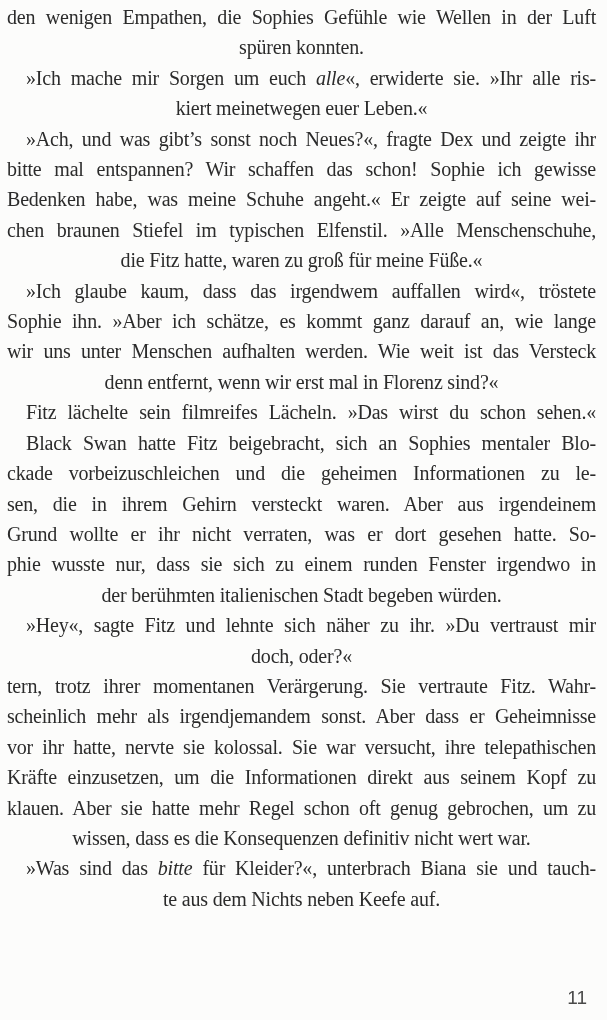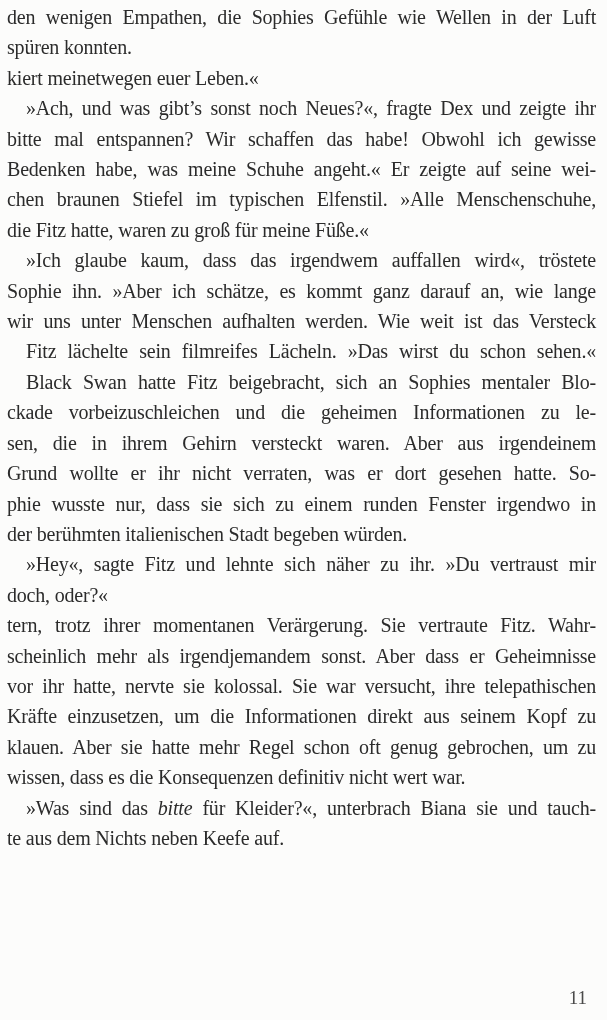--- a/index.html
+++ b/index.html
@@ -20,54 +20,56 @@
     position: absolute;
     left: 7px;
     right: 11px;
     top: 2px;
     font-family: Liberation Serif, serif;
     font-size: 20px;
     line-height: 30.4px;
     color: var(--ink, #2b2b2b);
     letter-spacing: -0.2px;
   }
-  .line { text-align: left; }
+  .line { text-align: center; }
   .line.just {
     text-align: justify;
     text-align-last: justify;
   }
   .line.ind { text-indent: 19px; }
   .it { font-style: italic; }
   .pagenum {
     position: absolute;
     top: 988px;
     right: 20px;
-    font-family: Liberation Serif, serif;
+    font-family: Liberation Sans, sans-serif;
     font-size: 19px;
     line-height: 19px;
     color: var(--pn-ink, #4a4a4a);
     text-align: right;
   }
 </style>
 </head>
 <body>
 
 <div class="page">
   <div class="text">
       <div class="line just"><span>den wenigen Empathen, die Sophies Gefühle wie Wellen in der Luft</span></div>
       <div class="line"><span>spüren konnten.</span></div>
+      <div class="line just ind"><span>»Ich mache mir Sorgen um euch </span><span class="it">alle</span><span>«, erwiderte sie. »Ihr alle ris-</span></div>
       <div class="line"><span>kiert meinetwegen euer Leben.«</span></div>
       <div class="line just ind"><span>»Ach, und was gibt’s sonst noch Neues?«, fragte Dex und zeigte ihr</span></div>
-      <div class="line just"><span>bitte mal entspannen? Wir schaffen das habe! Obwohl ich gewisse</span></div>
+      <div class="line just"><span>bitte mal entspannen? Wir schaffen das schon! Sophie ich gewisse</span></div>
       <div class="line just"><span>Bedenken habe, was meine Schuhe angeht.« Er zeigte auf seine wei-</span></div>
       <div class="line just"><span>chen braunen Stiefel im typischen Elfenstil. »Alle Menschenschuhe,</span></div>
       <div class="line"><span>die Fitz hatte, waren zu groß für meine Füße.«</span></div>
       <div class="line just ind"><span>»Ich glaube kaum, dass das irgendwem auffallen wird«, tröstete</span></div>
       <div class="line just"><span>Sophie ihn. »Aber ich schätze, es kommt ganz darauf an, wie lange</span></div>
       <div class="line just"><span>wir uns unter Menschen aufhalten werden. Wie weit ist das Versteck</span></div>
+      <div class="line"><span>denn entfernt, wenn wir erst mal in Florenz sind?«</span></div>
       <div class="line just ind"><span>Fitz lächelte sein filmreifes Lächeln. »Das wirst du schon sehen.«</span></div>
       <div class="line just ind"><span>Black Swan hatte Fitz beigebracht, sich an Sophies mentaler Blo-</span></div>
       <div class="line just"><span>ckade vorbeizuschleichen und die geheimen Informationen zu le-</span></div>
       <div class="line just"><span>sen, die in ihrem Gehirn versteckt waren. Aber aus irgendeinem</span></div>
       <div class="line just"><span>Grund wollte er ihr nicht verraten, was er dort gesehen hatte. So-</span></div>
       <div class="line just"><span>phie wusste nur, dass sie sich zu einem runden Fenster irgendwo in</span></div>
       <div class="line"><span>der berühmten italienischen Stadt begeben würden.</span></div>
       <div class="line just ind"><span>»Hey«, sagte Fitz und lehnte sich näher zu ihr. »Du vertraust mir</span></div>
       <div class="line"><span>doch, oder?«</span></div>
       <div class="line just"><span>tern, trotz ihrer momentanen Verärgerung. Sie vertraute Fitz. Wahr-</span></div>

